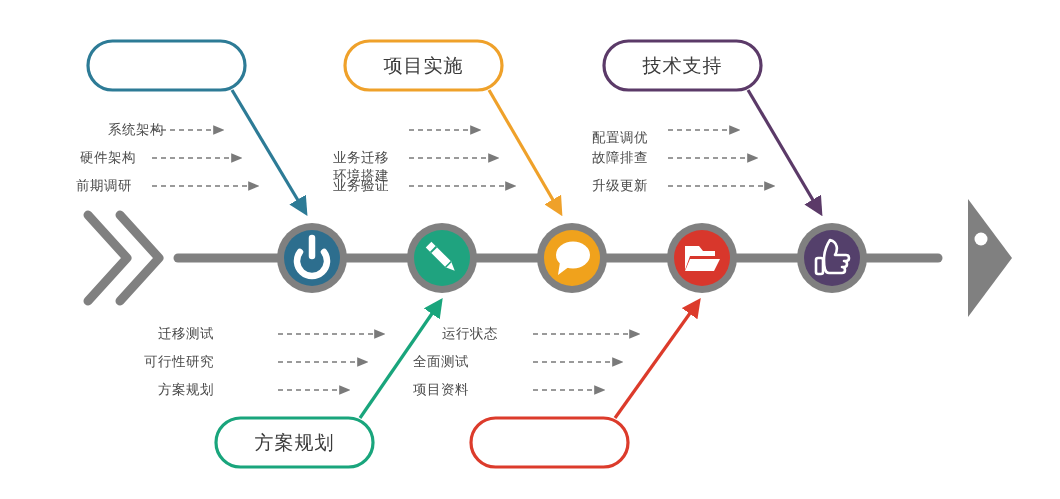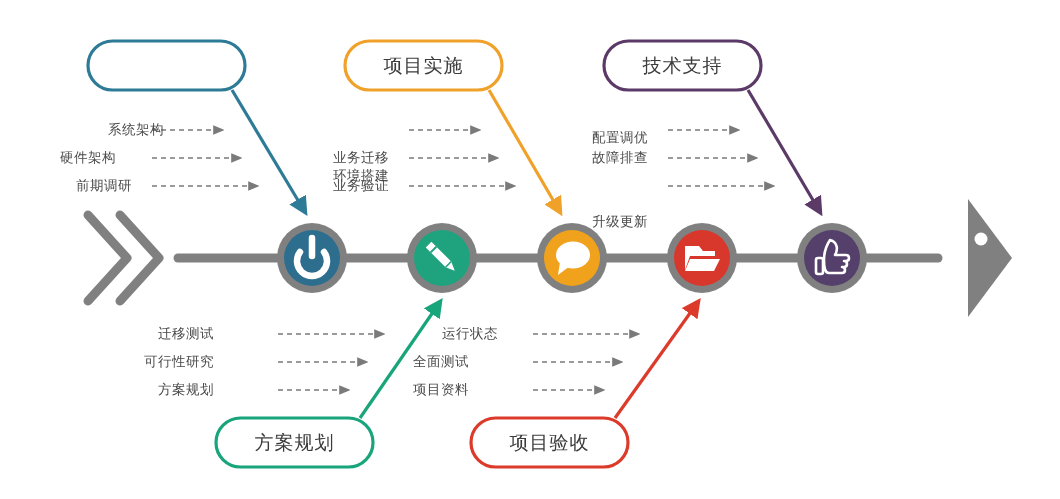--- a/index.html
+++ b/index.html
@@ -142,32 +142,31 @@
                 C 824 252 826 246 830 240 Z" fill="none" stroke="#fff" stroke-width="2.6" stroke-linejoin="round"></path>
        <rect x="816" y="258" width="7" height="16" rx="2" fill="none" stroke="#fff" stroke-width="2.6"></rect>
      </g>
         </g>
       </g>
   </svg>
 
   <div class="pill-label" style="left:345px;top:41px;width:157px;height:49px;">项目实施</div>
   <div class="pill-label" style="left:604px;top:41px;width:157px;height:49px;">技术支持</div>
   <div class="pill-label" style="left:216px;top:418px;width:157px;height:49px;">方案规划</div>
-  <div class="pill-label" style="left:471px;top:418px;width:157px;height:49px;">项目验收</div>
 
   <div id="task-text-layer">
       <div class="task-text" style="top: 121px; left: 64px; margin-left: 44px;">系统架构</div>
-      <div class="task-text" style="top: 149px; left: 60px;">硬件架构</div>
+      <div class="task-text" style="top: 149px; left: 80px;">硬件架构</div>
       <div class="task-text" style="top: 177px; left: 76px;">前期调研</div>
       <div class="task-text" style="top: 121px; left: 333px; margin-top: 46px;">环境搭建</div>
       <div class="task-text" style="top: 149px; left: 333px;">业务迁移</div>
       <div class="task-text" style="top: 177px; left: 333px;">业务验证</div>
       <div class="task-text" style="top: 121px; left: 592px; margin-top: 8px;">配置调优</div>
       <div class="task-text" style="top: 149px; left: 592px;">故障排查</div>
-      <div class="task-text" style="top: 177px; left: 592px; margin-top: 36px;">升级更新</div>
+      <div class="task-text" style="top: 177px; left: 592px;">升级更新</div>
       <div class="task-text right" style="top: 325px; right: 846px;">迁移测试</div>
       <div class="task-text right" style="top: 353px; right: 846px;">可行性研究</div>
       <div class="task-text right" style="top: 381px; right: 846px;">方案规划</div>
       <div class="task-text right" style="top: 325px; right: 562px;">运行状态</div>
       <div class="task-text right" style="top: 353px; right: 591px;">全面测试</div>
       <div class="task-text right" style="top: 381px; right: 591px;">项目资料</div>
     </div>
 </div>
 
 </body></html>

